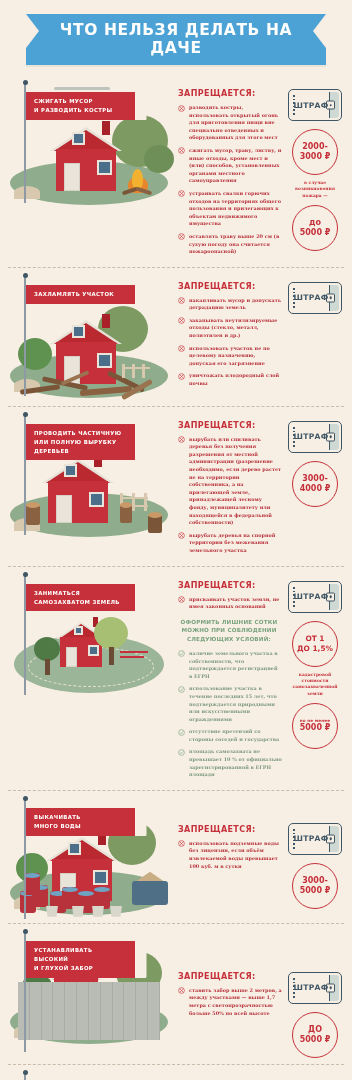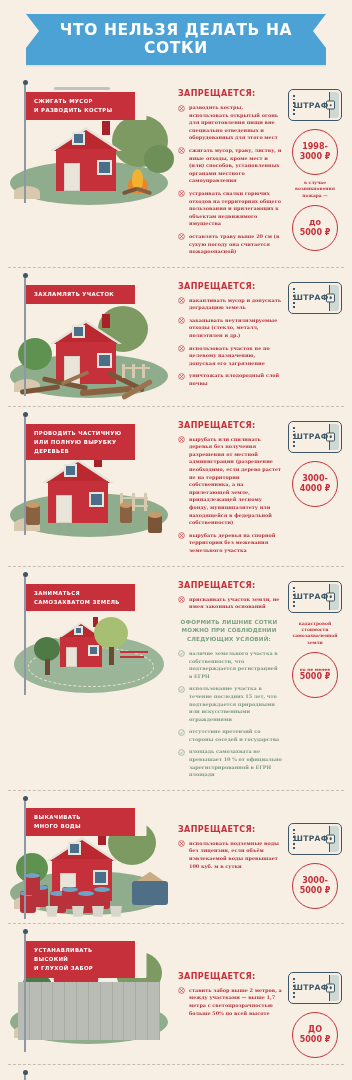--- a/index.html
+++ b/index.html
@@ -485,21 +485,21 @@
     margin: 5px 1px 6px 1px;
     white-space: pre-line;
   }
 </style>
 </head>
 <body>
 
 <div class="page">
 
   <div class="title-wrap">
-    <div class="title-ribbon">ЧТО НЕЛЬЗЯ ДЕЛАТЬ НА СОТКИ</div>
+    <div class="title-ribbon">ЧТО НЕЛЬЗЯ ДЕЛАТЬ НА ДАЧЕ</div>
   </div>
 
   <div class="section">
     <div class="sec-inner">
       <div class="illu">
         <div class="illu-stage">
           <div class="ground"></div>
           <div class="mound"></div>
           <div class="tree" style="right:6px;bottom:40px;width:56px;height:52px;background:#7d9a63;"></div>
           <div class="tree" style="right:0px;bottom:34px;width:30px;height:28px;background:#6f8f58;"></div>
@@ -580,21 +580,21 @@
         </ul>
       </div>
 
       <div class="fine">
         <div class="wallet">
           <span class="dots"></span>
           <span class="flapedge"></span>
           <span class="label">ШТРАФ</span>
           <span class="clasp"></span>
         </div>
-        <div class="circ">1998-
+        <div class="circ">2000-
 3000 ₽</div>
         <div class="fine-note">в случае возникновения пожара —</div>
         <div class="circ">до
 5000 ₽</div>
       </div>
     </div>
   </div>
   <div class="divider"></div>
 
   <div class="section">
@@ -837,20 +837,22 @@
         </ul>
       </div>
 
       <div class="fine">
         <div class="wallet">
           <span class="dots"></span>
           <span class="flapedge"></span>
           <span class="label">ШТРАФ</span>
           <span class="clasp"></span>
         </div>
+        <div class="circ small">ОТ 1
+ДО 1,5%</div>
         <div class="fine-note">кадастровой стоимости самозахваченной земли</div>
         <div class="circ">
           <span class="pre">но не менее</span>
           <span>5000 ₽</span>
         </div>
       </div>
     </div>
   </div>
   <div class="divider"></div>
 

